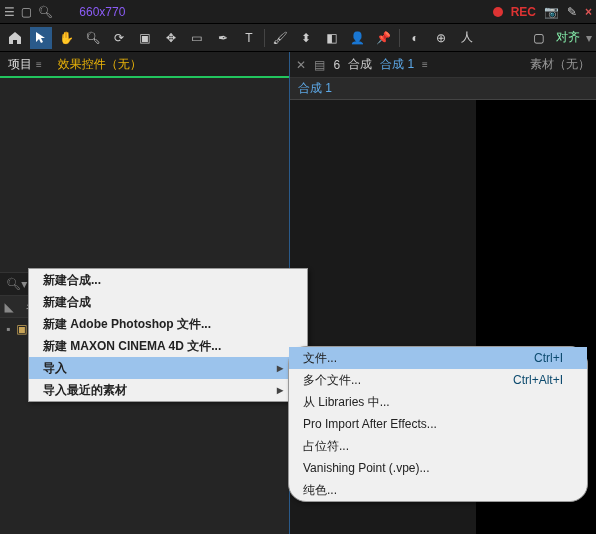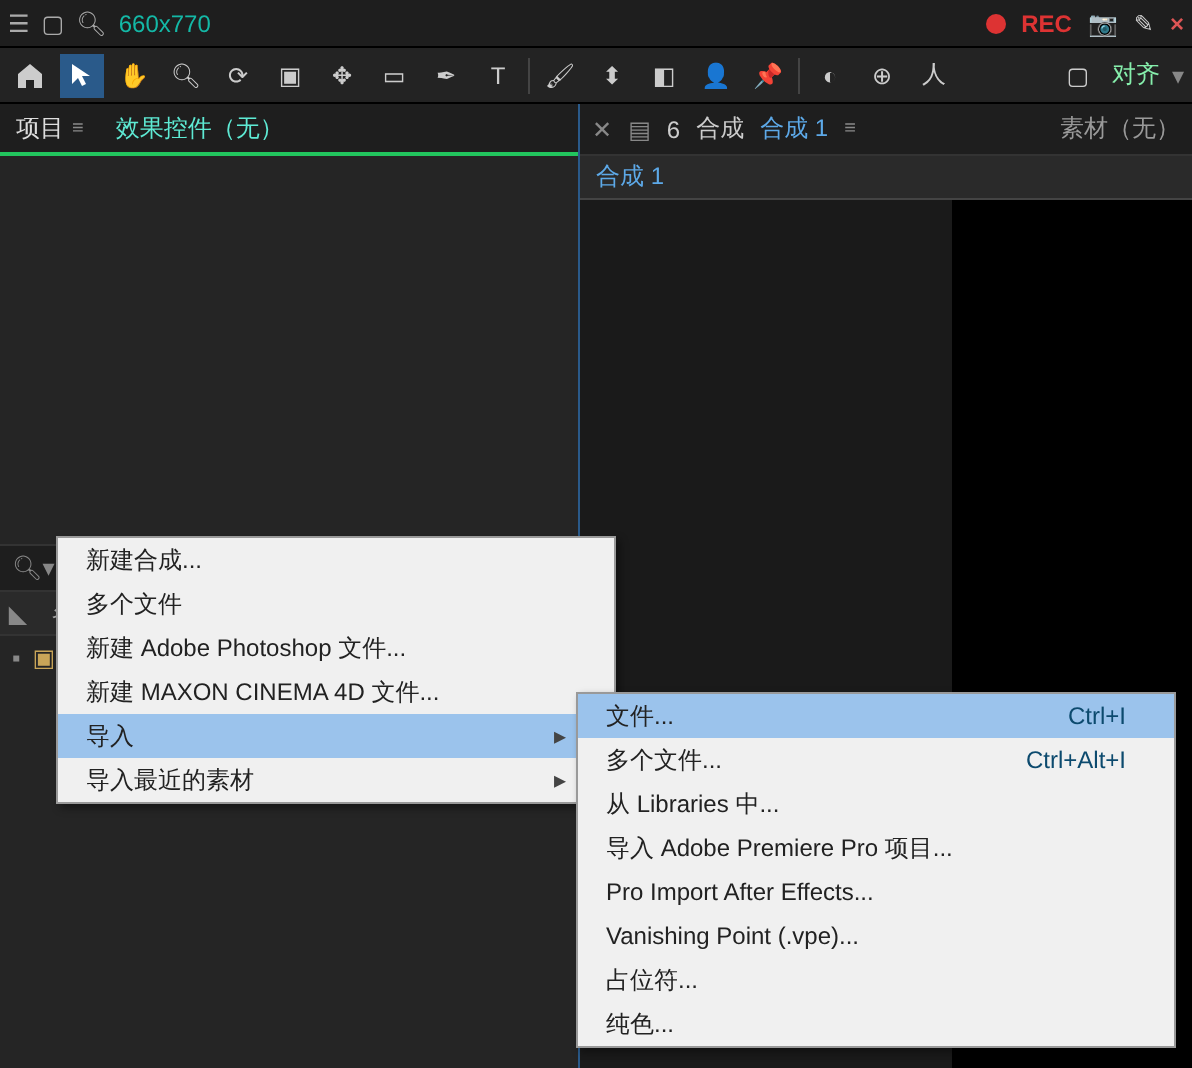--- a/index.html
+++ b/index.html
@@ -1,34 +1,34 @@
 <!DOCTYPE html>
 <html><head>
 <meta charset="utf-8">
 <style>
 * { margin: 0; padding: 0; box-sizing: border-box; font-family: "Microsoft YaHei", Arial, sans-serif; font-size: 12px; }
 body { background: #1a1a1a; width: 596px; height: 534px; overflow: hidden; position: relative; }
 .titlebar { height: 24px; background: #1e1e1e; display: flex; align-items: center; padding: 0 4px; border-bottom: 1px solid #000; }
 .titlebar-left { display: flex; align-items: center; gap: 6px; }
 .titlebar-icon { color: #aaa; cursor: pointer; }
-.titlebar-title { color: #14b8a6; margin-left: 0; }
+.titlebar-title { color: #8b5cf6; margin-left: 20px; }
 .titlebar-right { margin-left: auto; display: flex; align-items: center; gap: 8px; }
 .rec-dot { width: 10px; height: 10px; background: #d33; border-radius: 50%; display: inline-block; }
 .rec-text { color: #d33; font-weight: bold; }
 .toolbar { height: 28px; background: #232323; display: flex; align-items: center; padding: 0 4px; gap: 4px; border-bottom: 1px solid #000; }
 .tool-btn { width: 22px; height: 22px; display: flex; align-items: center; justify-content: center; color: #ccc; cursor: pointer; }
 .tool-btn.selected { background: #2a5a8a; color: #fff; }
 .tool-divider { width: 1px; height: 18px; background: #444; }
 .toolbar-right { margin-left: auto; display: flex; align-items: center; gap: 6px; }
 .align-label { color: #86efac; }
 .main { display: flex; height: calc(534px - 52px); }
 .left-panel { width: 290px; background: #1e1e1e; border-right: 1px solid #2a5a8a; display: flex; flex-direction: column; }
 .right-panel { flex: 1; background: #1e1e1e; display: flex; flex-direction: column; }
 .panel-tabs { height: 26px; display: flex; align-items: center; padding: 0 8px; gap: 16px; border-bottom: 2px solid #22c55e; }
-.tab { color: #5eead4; cursor: pointer; display: flex; align-items: center; gap: 4px; }
+.tab { color: #eab308; cursor: pointer; display: flex; align-items: center; gap: 4px; }
 .tab.active { color: #ddd; }
 .hamburger { color: #888; font-size: 10px; }
 .left-content { flex: 1; background: #252525; position: relative; }
 .search-row { height: 24px; display: flex; align-items: center; padding: 0 6px; background: #1e1e1e; border-top: 1px solid #333; border-bottom: 1px solid #333; }
 .search-row .mag { color: #888; }
 .header-row { height: 22px; display: flex; align-items: center; background: #2a2a2a; border-bottom: 1px solid #333; }
 .header-cell { color: #aaa; padding: 0 8px; display: flex; align-items: center; gap: 4px; }
 .header-cell.name { flex: 1; }
 .color-chip { width: 10px; height: 10px; background: #666; }
 .sort-arrow { color: #5a9; font-size: 8px; }
@@ -43,22 +43,22 @@
 .right-tab-material { color: #999; margin-left: auto; }
 .comp-tab-row { height: 22px; background: #2a2a2a; display: flex; align-items: center; padding: 0 8px; border-bottom: 1px solid #444; }
 .comp-tab { color: #5da9e8; }
 .preview-area { flex: 1; background: #1a1a1a; position: relative; }
 .black-doc { position: absolute; right: 0; top: 0; width: 120px; height: 100%; background: #000; }
 .context-menu { position: absolute; background: #f0f0f0; border: 1px solid #999; box-shadow: 2px 2px 4px rgba(0,0,0,0.4); z-index: 100; }
 .menu-item { height: 22px; display: flex; align-items: center; padding: 0 24px 0 14px; color: #222; cursor: pointer; position: relative; font-size: 12px; }
 .menu-item.highlighted { background: #9bc3ec; }
 .menu-arrow { margin-left: auto; color: #444; }
 .menu-shortcut { margin-left: auto; color: #0c4a6e; padding-left: 30px; }
-.menu1 { left: 28px; top: 268px; width: 280px; }
-.menu2 { left: 288px; top: 346px; width: 300px; }
+.menu1 { left: 28px; top: 268px; width: 280px; font-weight: bold; }
+.menu2 { left: 288px; top: 346px; width: 300px; border-radius: 18px; }
 .x-btn { color: #d55; font-weight: bold; }
 .cam-icon { color: #ccc; }
 .pencil { color: #ccc; }
 svg { display: block; }
 </style>
 </head>
 <body>
 
 <div class="titlebar">
   <div class="titlebar-left">
@@ -163,21 +163,21 @@
       <div class="black-doc"></div>
     </div>
   </div>
 </div>
 
 <div class="context-menu menu1">
   <div class="menu-item">
       <span>新建合成...</span>
     </div>
   <div class="menu-item">
-      <span>多个文件</span>
+      <span>新建合成</span>
     </div>
   <div class="menu-item">
       <span>新建 Adobe Photoshop 文件...</span>
     </div>
   <div class="menu-item">
       <span>新建 MAXON CINEMA 4D 文件...</span>
     </div>
   <div class="menu-item highlighted">
       <span>导入</span>
       <span class="menu-arrow">▸</span>
@@ -194,27 +194,24 @@
       <span class="menu-shortcut">Ctrl+I</span>
     </div>
   <div class="menu-item">
       <span>多个文件...</span>
       <span class="menu-shortcut">Ctrl+Alt+I</span>
     </div>
   <div class="menu-item">
       <span>从 Libraries 中...</span>
     </div>
   <div class="menu-item">
-      <span>导入 Adobe Premiere Pro 项目...</span>
-    </div>
-  <div class="menu-item">
       <span>Pro Import After Effects...</span>
     </div>
   <div class="menu-item">
+      <span>占位符...</span>
+    </div>
+  <div class="menu-item">
       <span>Vanishing Point (.vpe)...</span>
     </div>
   <div class="menu-item">
-      <span>占位符...</span>
-    </div>
-  <div class="menu-item">
       <span>纯色...</span>
     </div>
 </div>
 
 </body></html>

